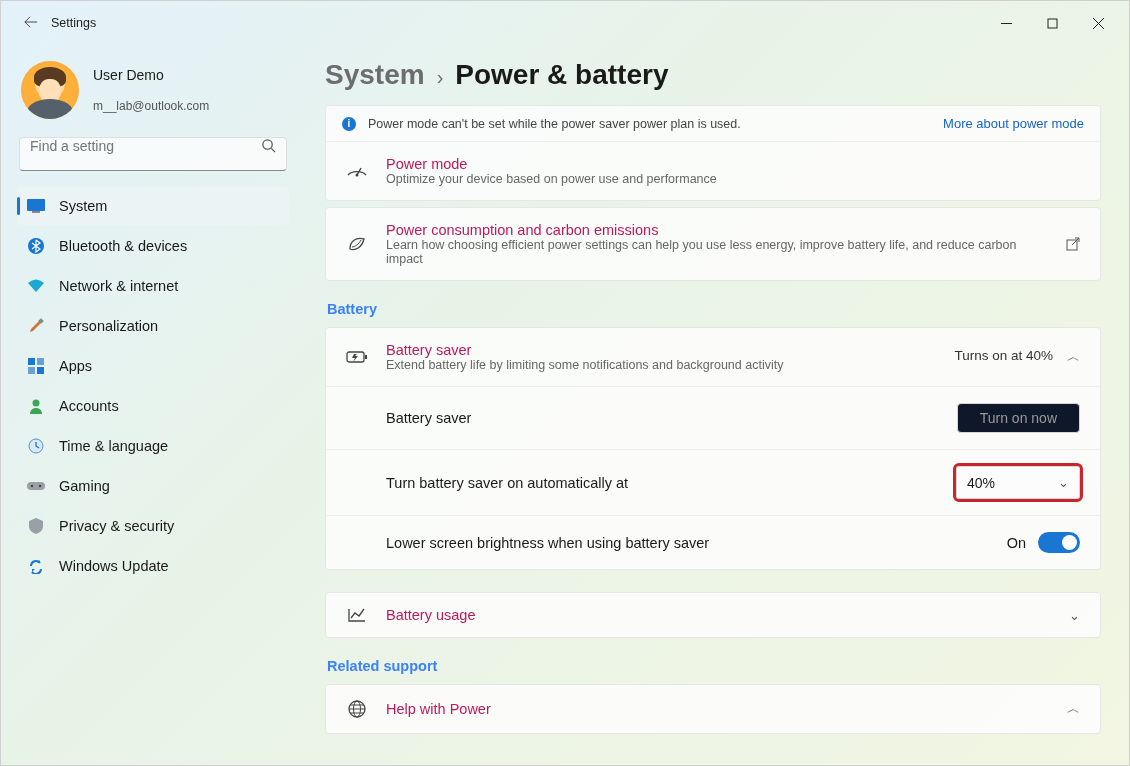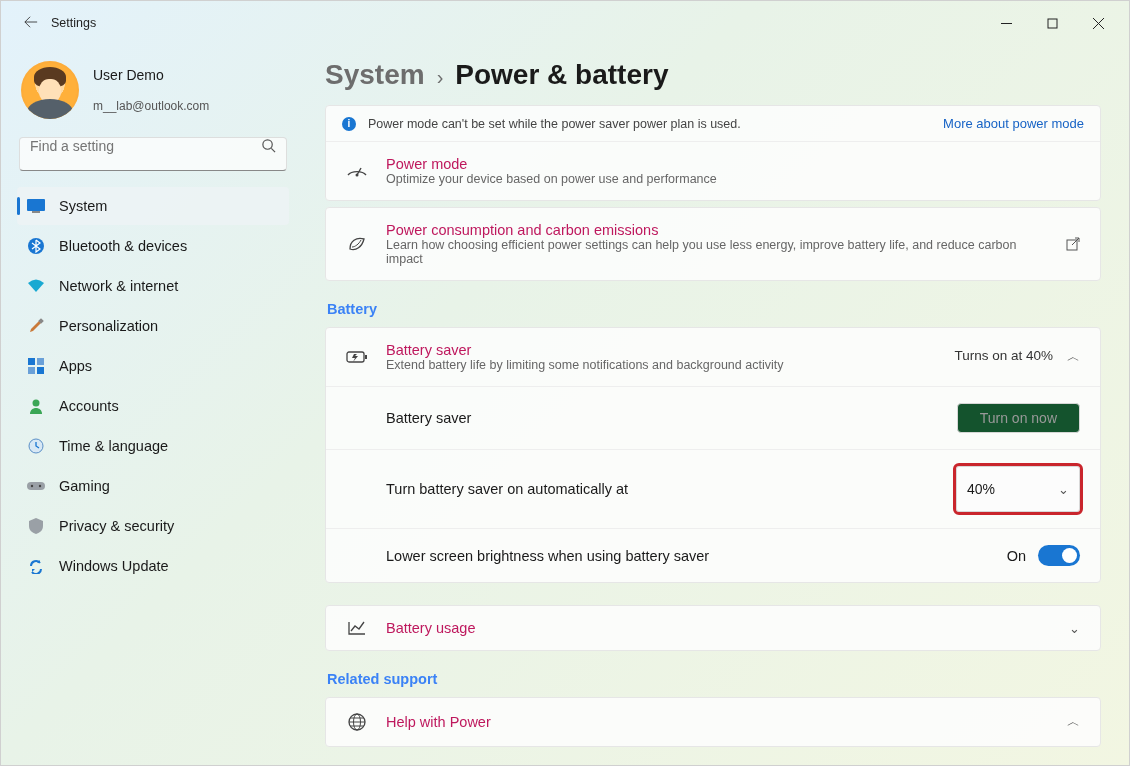--- a/index.html
+++ b/index.html
@@ -110,25 +110,25 @@
   .chevron { color:#555; font-size:13px; }
 
   .section-label { font-size:14.5px; font-weight:600; color:#3b82f6; margin:20px 0 10px 2px; }
 
   .sub-row {
     display:flex; align-items:center; padding: 16px 20px 16px 60px;
     border-top:1px solid #eee; font-size:14.5px; color:#1a1a1a;
   }
   .sub-row .grow { flex:1; }
   .btn {
-    background:#14532d; border:1px solid #d6d6d6; border-radius:4px;
+    background:#0f172a; border:1px solid #d6d6d6; border-radius:4px;
     padding: 6px 22px; font-size:14px; color:#999; cursor:default;
   }
   .select {
-    width:124px; height:46px; border:1px solid #d8d8d8; border-radius:4px;
+    width:124px; height:33px; border:1px solid #d8d8d8; border-radius:4px;
     display:flex; align-items:center; justify-content:space-between;
     padding: 0 10px; font-size:14px; background:#fcfcfc;
   }
   .hl { outline: 3px solid #c9252c; outline-offset: 0px; border-radius:3px; }
 
   .toggle {
     width:42px; height:21px; border-radius:11px; background:#1976d2;
     position:relative;
   }
   .toggle::after { content:""; position:absolute; right:3px; top:3px; width:15px;height:15px;border-radius:50%; background:#fff; }

